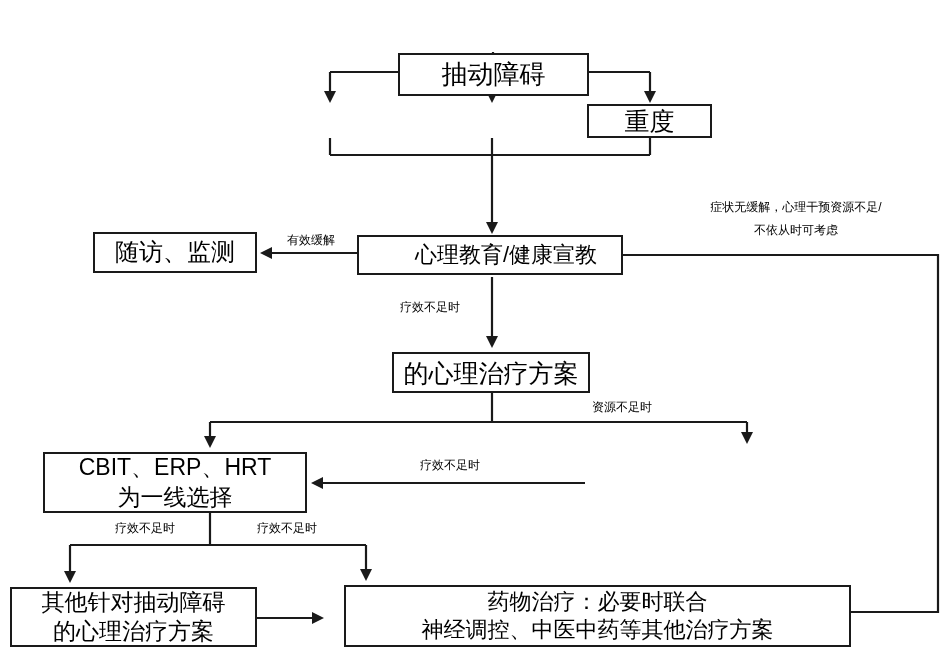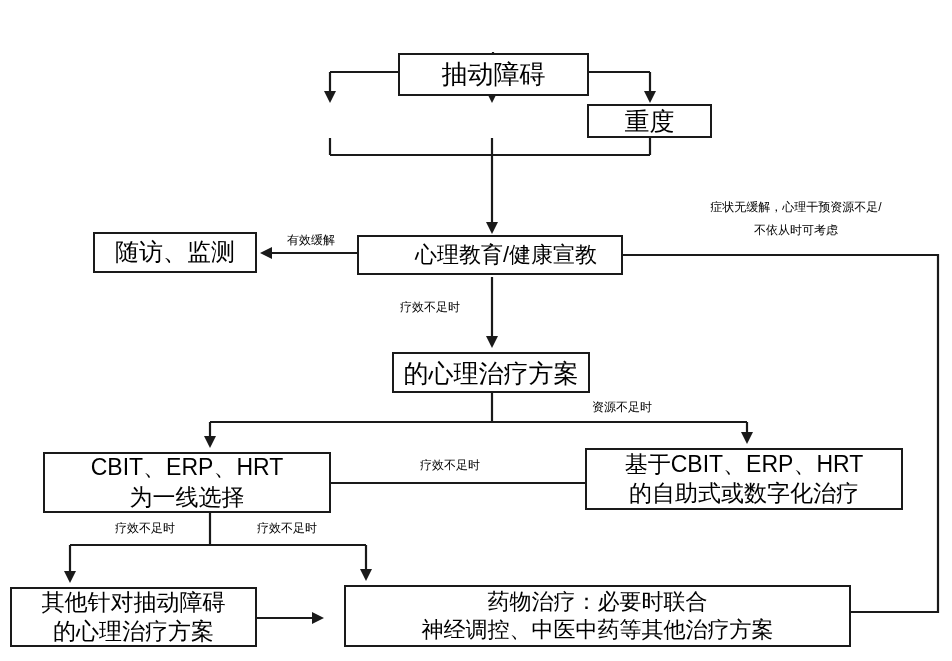--- a/index.html
+++ b/index.html
@@ -92,25 +92,23 @@
 
 
   <div class="node fs25" style="left:587px; top:104px; width:125px; height:34px;">重度</div>
 
   <div class="node fs24" style="left:93px; top:232px; width:164px; height:41px;">随访、监测</div>
 
   <div class="node fs22" style="left:357px; top:235px; width:266px; height:40px;padding-left:32px;">心理教育/健康宣教</div>
 
   <div class="node fs25" style="left:392px; top:352px; width:198px; height:41px;">的心理治疗方案</div>
 
-  <div class="node fs23" style="left:43px; top:452px; width:288px; height:61px;">CBIT、ERP、HRT
+  <div class="node fs23" style="left:43px; top:452px; width:264px; height:61px;">CBIT、ERP、HRT
 为一线选择</div>
 
-  <div class="node fs23" style="left:585px; top:448px; width:318px; height:62px;">基于CBIT、ERP、HRT
-的自助式或数字化治疗</div>
 
   <div class="node fs23" style="left:10px; top:587px; width:247px; height:60px;">其他针对抽动障碍
 的心理治疗方案</div>
 
   <div class="node fs22" style="left:344px; top:585px; width:507px; height:62px;">药物治疗：必要时联合
 神经调控、中医中药等其他治疗方案</div>
 
   <div class="edge-label" style="left:256px; top:229px; width:110px;">有效缓解</div>
 
   <div class="edge-label" style="left:640px; top:196px; width:312px;">症状无缓解，心理干预资源不足/

